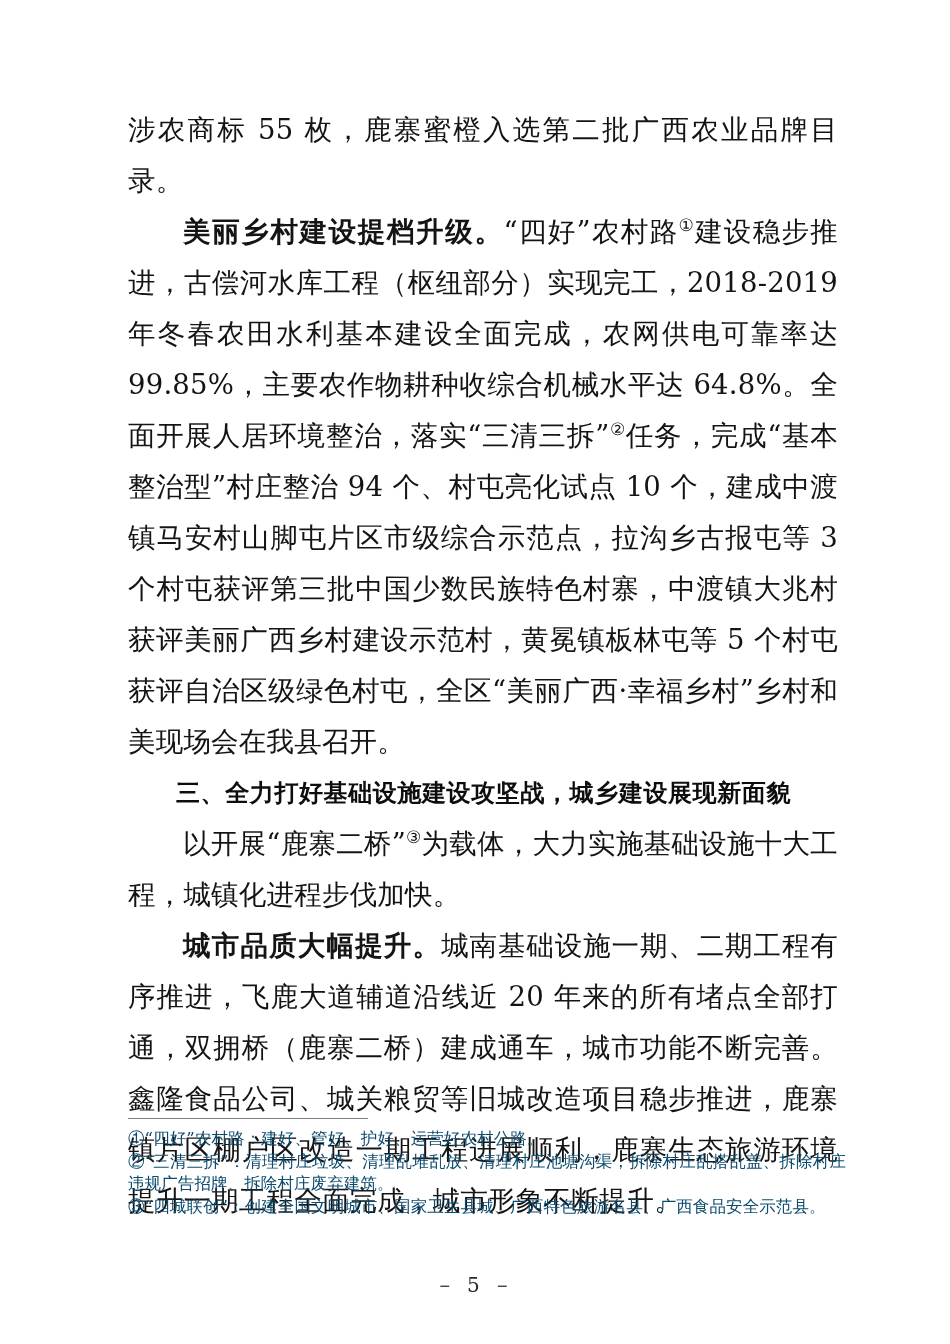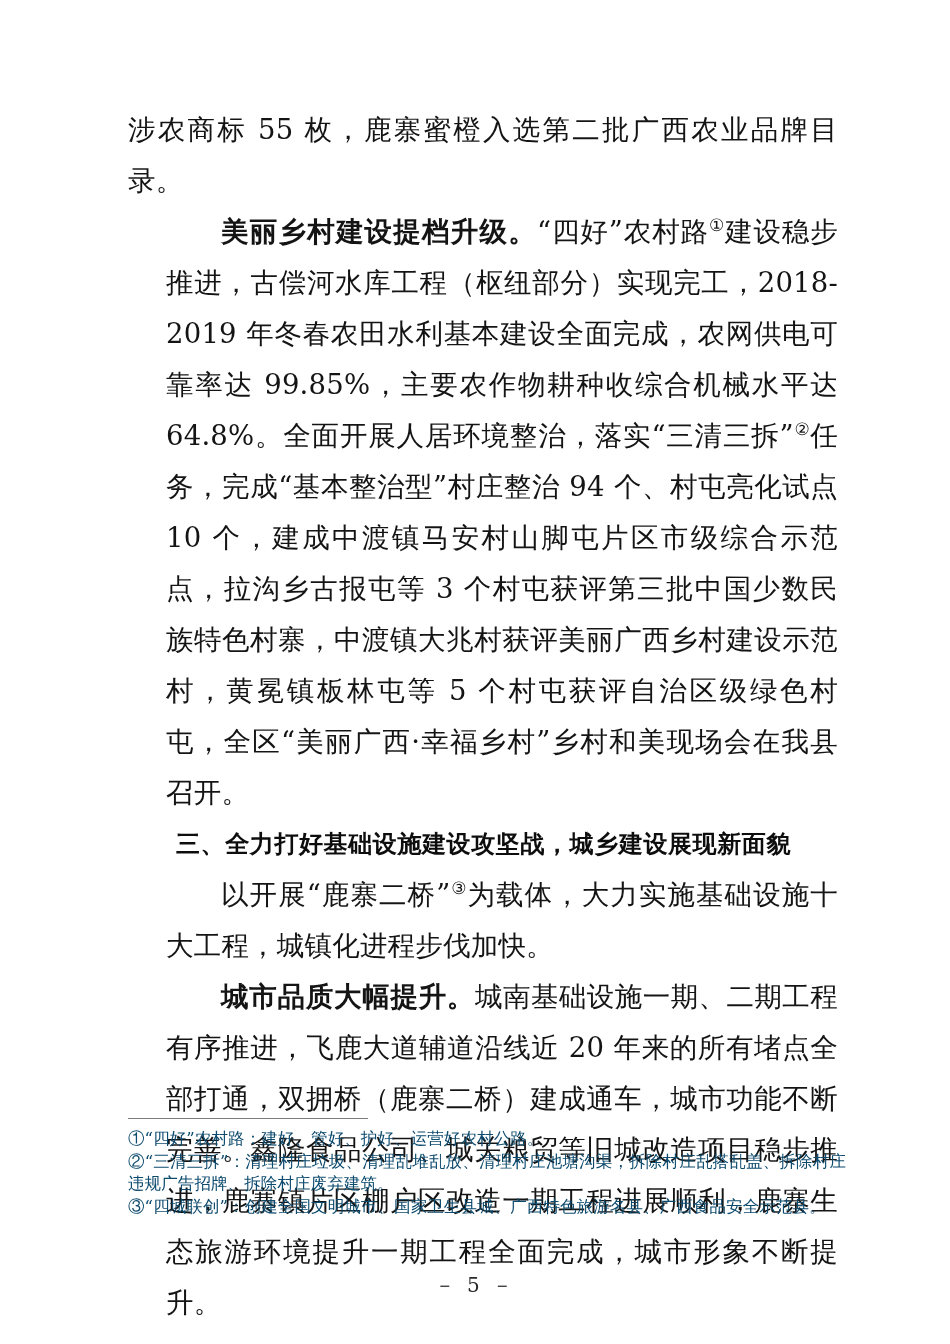--- a/index.html
+++ b/index.html
@@ -38,21 +38,20 @@
     text-align: justify;
     text-justify: inter-ideograph;
     letter-spacing: 0.2px;
     margin: 0 0 0 0;
     color: #141414;
     font-weight: 400;
   }
 
   .para.first-line-indent {
     text-indent: 2em;
-    margin-left: 38px;
   }
 
   .para b,
   .bold-run {
     font-weight: 700;
     letter-spacing: 0.5px;
   }
 
   .heading {
     font-size: 24px;

